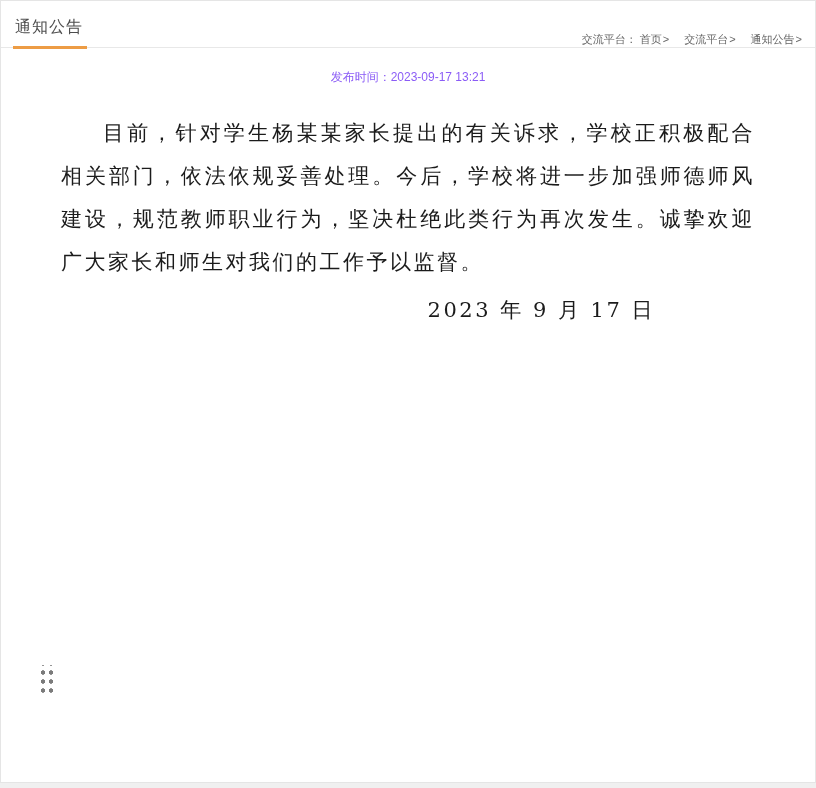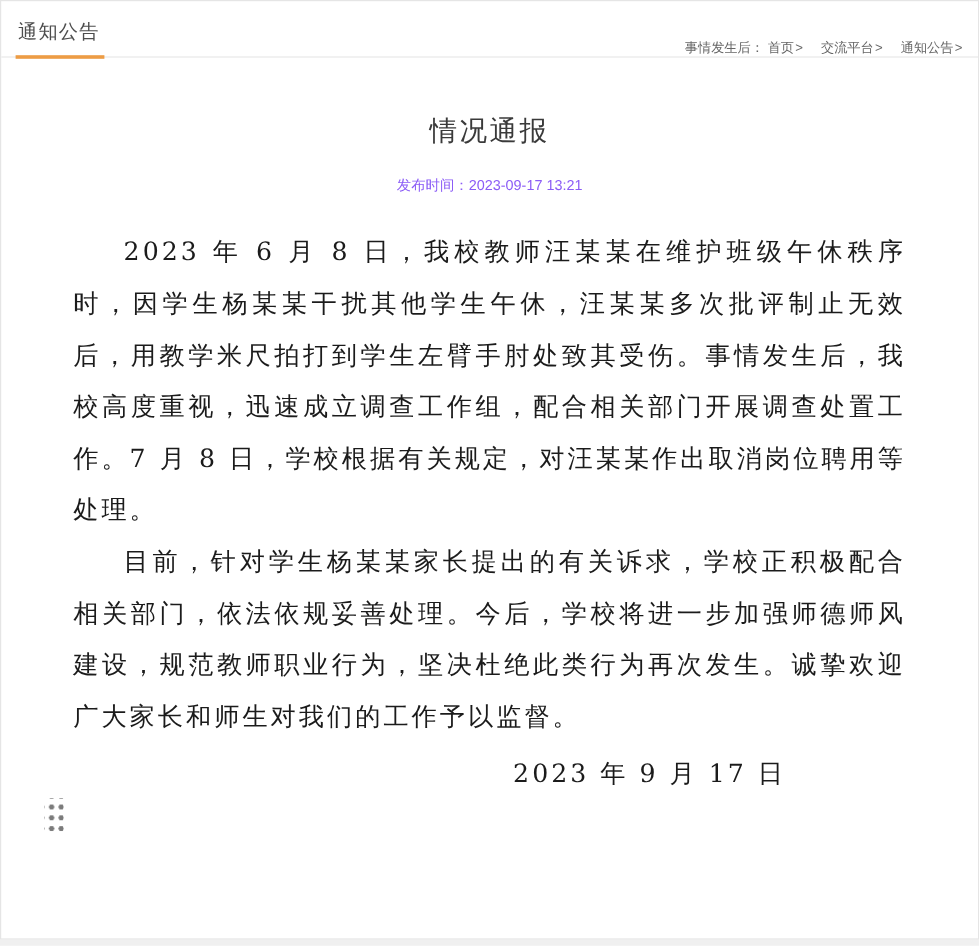--- a/index.html
+++ b/index.html
@@ -100,34 +100,32 @@
 </head>
 <body>
 
 <div class="card">
 
   <header class="page-header">
     <h2 class="section-title">通知公告</h2>
     <span class="section-underline"></span>
 
     <nav class="breadcrumb">
-      <span>事情发生后：</span>
+      <span>交流平台：</span>
       <a>首页</a><span class="sep">&gt;</span><a class="gap">交流平台</a><span class="sep">&gt;</span><a class="gap">通知公告</a><span class="sep">&gt;</span>
     </nav>
   </header>
 
   <article>
-    <h1 class="article-title">情况通报</h1>
 
     <div class="article-meta">
       <span>发布时间：</span><span>2023-09-17 13:21</span>
     </div>
 
     <div class="article-body">
-      <p class="para">2023 年 6 月 8 日，我校教师汪某某在维护班级午休秩序时，因学生杨某某干扰其他学生午休，汪某某多次批评制止无效后，用教学米尺拍打到学生左臂手肘处致其受伤。事情发生后，我校高度重视，迅速成立调查工作组，配合相关部门开展调查处置工作。7 月 8 日，学校根据有关规定，对汪某某作出取消岗位聘用等处理。</p>
       <p class="para">目前，针对学生杨某某家长提出的有关诉求，学校正积极配合相关部门，依法依规妥善处理。今后，学校将进一步加强师德师风建设，规范教师职业行为，坚决杜绝此类行为再次发生。诚挚欢迎广大家长和师生对我们的工作予以监督。</p>
       <p class="sign-date">2023 年 9 月 17 日</p>
     </div>
   </article>
 
   <div class="drag-handle"></div>
 
 </div>
 
 </body></html>

